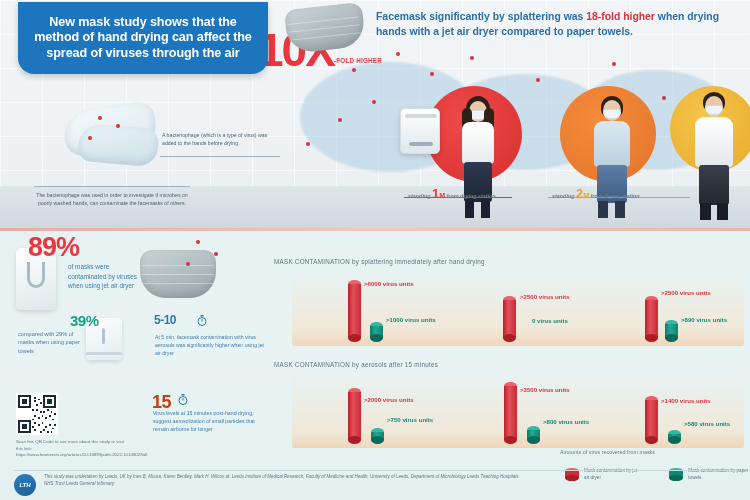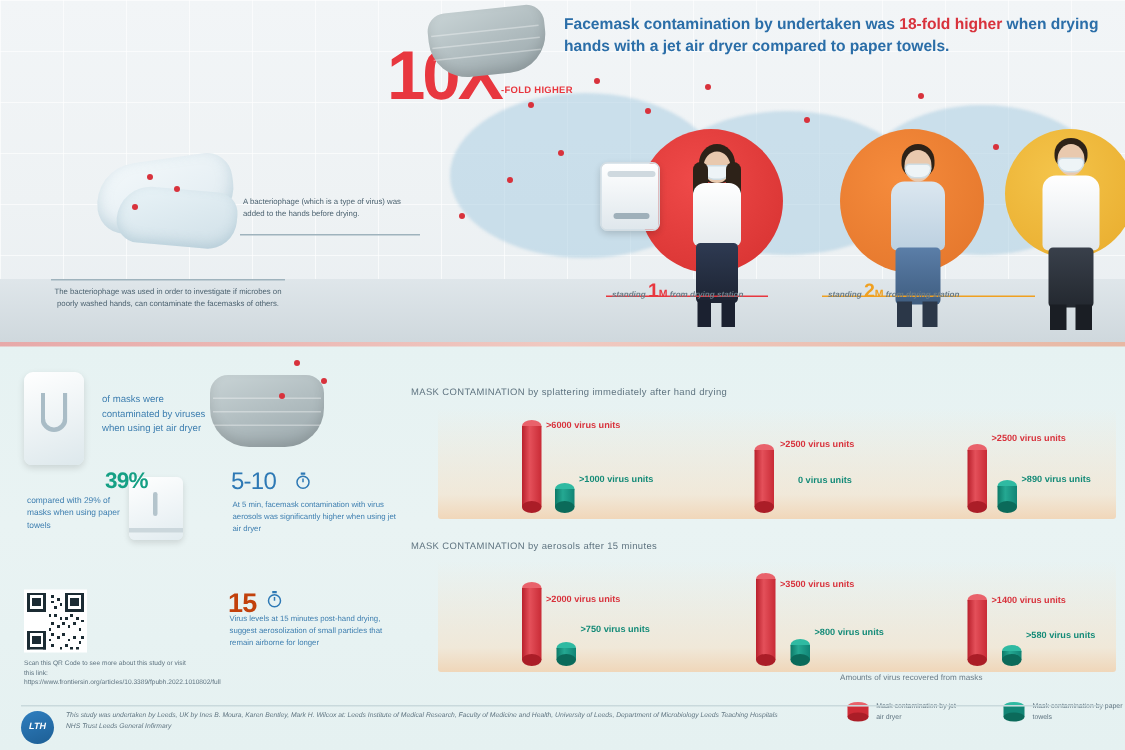--- a/index.html
+++ b/index.html
@@ -194,21 +194,21 @@
     position:absolute; inset:0; background: linear-gradient(160deg,#c9d4d6,#9aa7ab);
     border-radius: 12px 12px 26px 26px;
     box-shadow: inset 0 -4px 8px rgba(0,0,0,.12);
   }
   .mask-big .fold {
     position:absolute; left:2px; width:72px; height:1px; background: rgba(255,255,255,.35);
   }
 
   .stat-510 {
     position:absolute; left: 154px; top: 313px;
-    font-size: 16px; font-weight:normal; color:#2e79b5; letter-spacing:-.5px;
+    font-size: 12px; font-weight:bold; color:#2e79b5; letter-spacing:-.5px;
   }
   .stat-15 {
     position:absolute; left: 152px; top: 392px;
     font-size: 18px; font-weight:bold; color:#c2410c; letter-spacing:-.5px;
   }
   .stat-desc {
     position:absolute; font-size: 5.2px; color:#3e7fb0; line-height:1.5; width: 112px;
   }
   .d510 { left: 155px; top: 334px; }
   .d15  { left: 153px; top: 410px; }
@@ -367,23 +367,26 @@
     </div>
 
     <div class="hands">
       <div class="palm"></div>
       <div class="palm2"></div>
       <div class="drop" style="left:40px; top:24px;"></div>
       <div class="drop" style="left:58px; top:32px;"></div>
       <div class="drop" style="left:30px; top:44px;"></div>
     </div>
 
+    <div class="title-card">
+      <h1>New mask study shows that the method of hand drying can affect the spread of viruses through the air</h1>
+    </div>
 
     <div class="headline">
-      <span>Facemask contamination by undertaken was </span><span class="hl-red">18-fold higher</span><span> when drying hands with a jet air dryer compared to paper towels.</span>
+      <span>Facemask significantly by splattering was </span><span class="hl-red">18-fold higher</span><span> when drying hands with a jet air dryer compared to paper towels.</span>
     </div>
 
     <div class="callout-line" style="left:160px; top:156px; width:120px; height:.8px;"></div>
     <div class="note note-a">A bacteriophage (which is a type of virus) was added to the hands before drying.</div>
     <div class="callout-line" style="left:34px; top:186px; width:156px; height:.8px;"></div>
     <div class="note note-b">The bacteriophage was used in order to investigate if microbes on poorly washed hands, can contaminate the facemasks of others.</div>
 
     <div class="arrowline red" style="left:404px; top:197px; width:108px;"></div>
     <div class="dist dist-1">
       <span>standing</span>
@@ -397,20 +400,21 @@
       <span>from drying station</span>
     </div>
   </div>
 
   <div class="bottom"></div>
   <div class="pink-strip" style="top:228px;"></div>
 
   <div class="dryer-sm">
       <div class="u"></div>
     </div>
+  <div class="stat89">89%</div>
   <div class="stat89-text">of masks were contaminated by viruses when using jet air dryer</div>
   <div class="towel-sm">
       <div class="bar"></div>
       <div class="base"></div>
     </div>
   <div class="stat29">39%</div>
   <div class="stat29-text">compared with 29% of masks when using paper towels</div>
 
   <div class="mask-big">
     <div class="body"></div>

